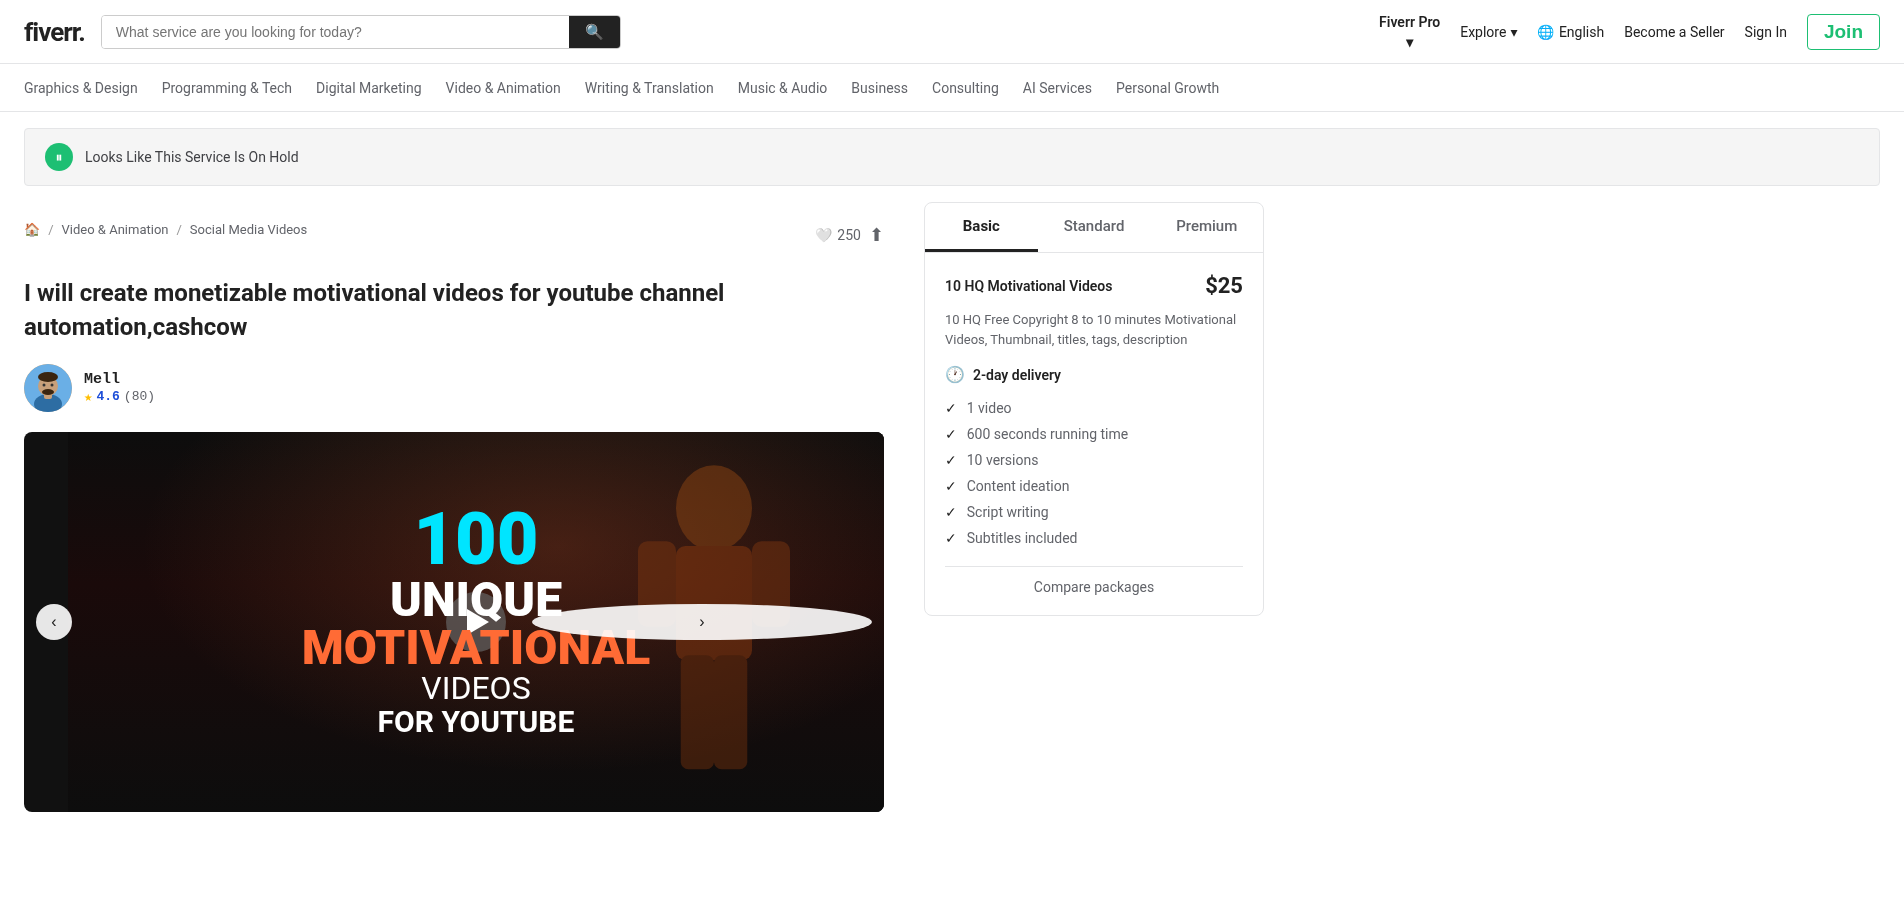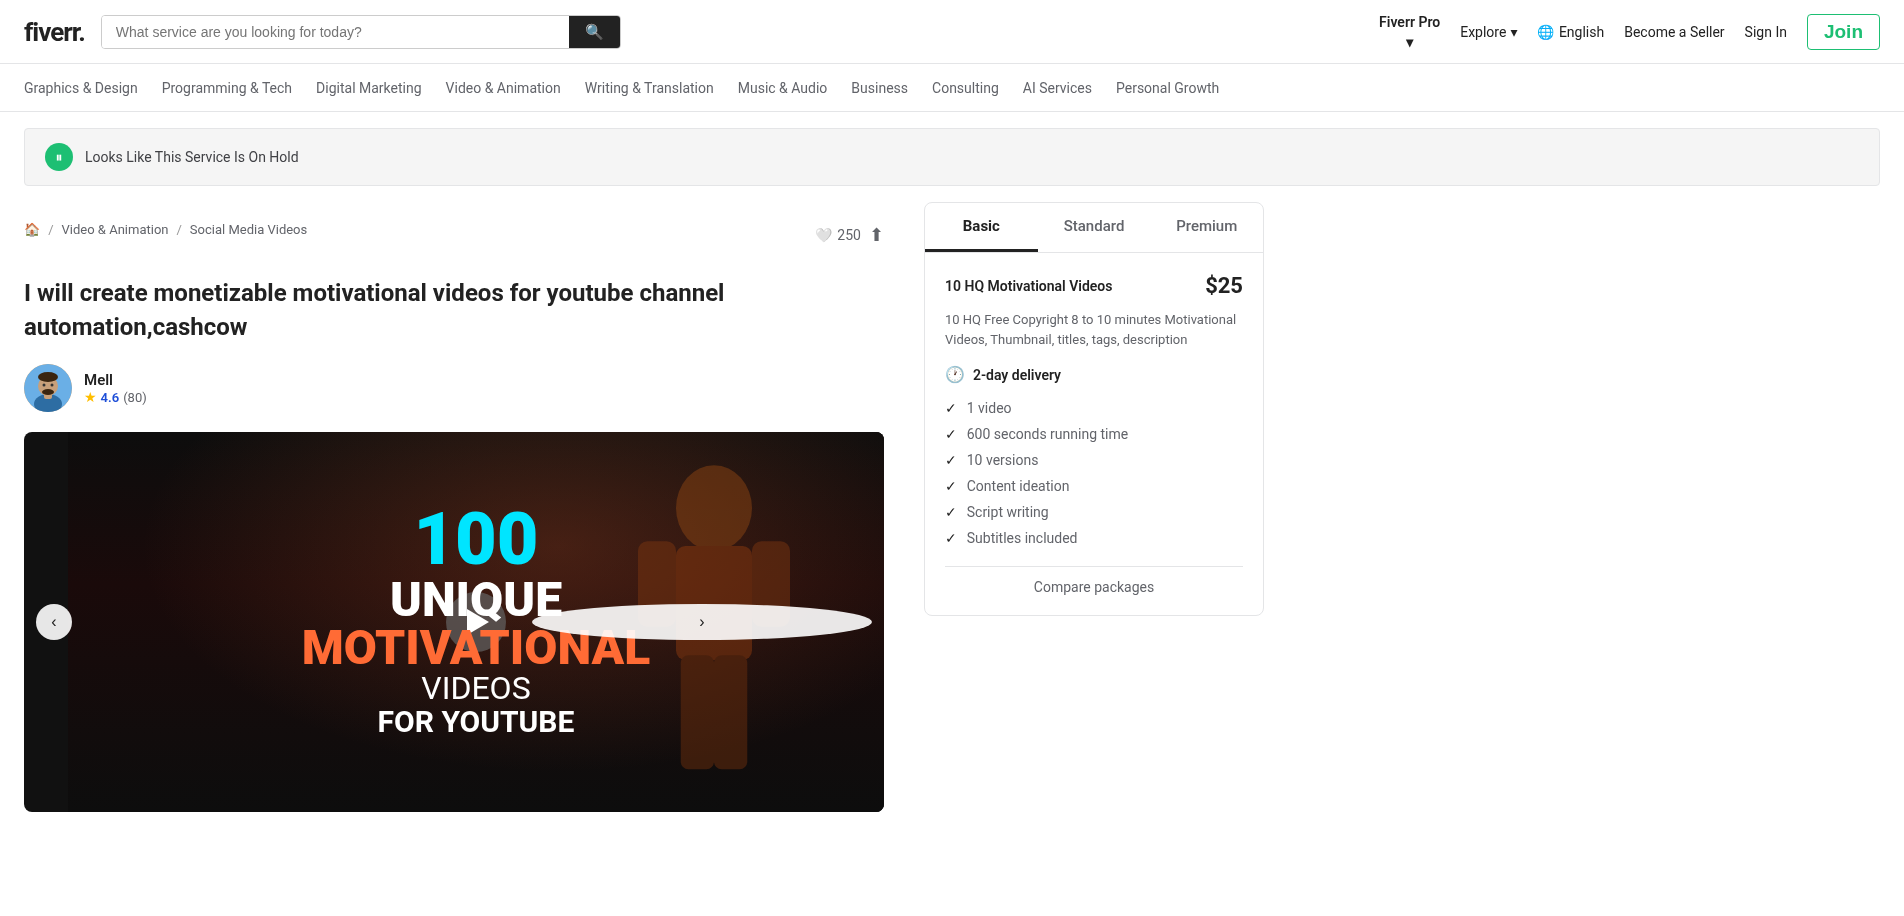--- a/index.html
+++ b/index.html
@@ -187,20 +187,21 @@
       margin-bottom: 20px;
       line-height: 1.4;
     }
 
     
     .seller-row {
       display: flex;
       align-items: center;
       gap: 12px;
       margin-bottom: 20px;
+      font-family: Liberation Mono, monospace;
     }
     .avatar-face {
       position: relative;
       width: 48px;
       height: 48px;
       border-radius: 50%;
       overflow: hidden;
       background: #c8a882;
     }
     .seller-name { font-size: 15px; font-weight: 600; color: #222; }

